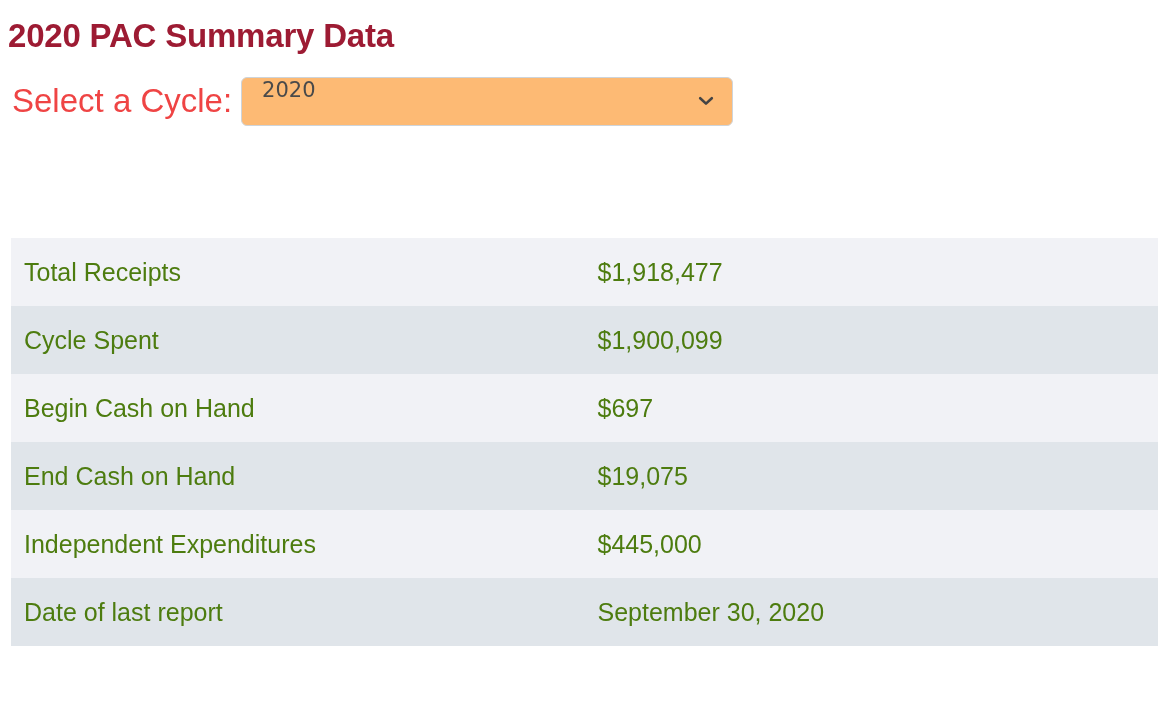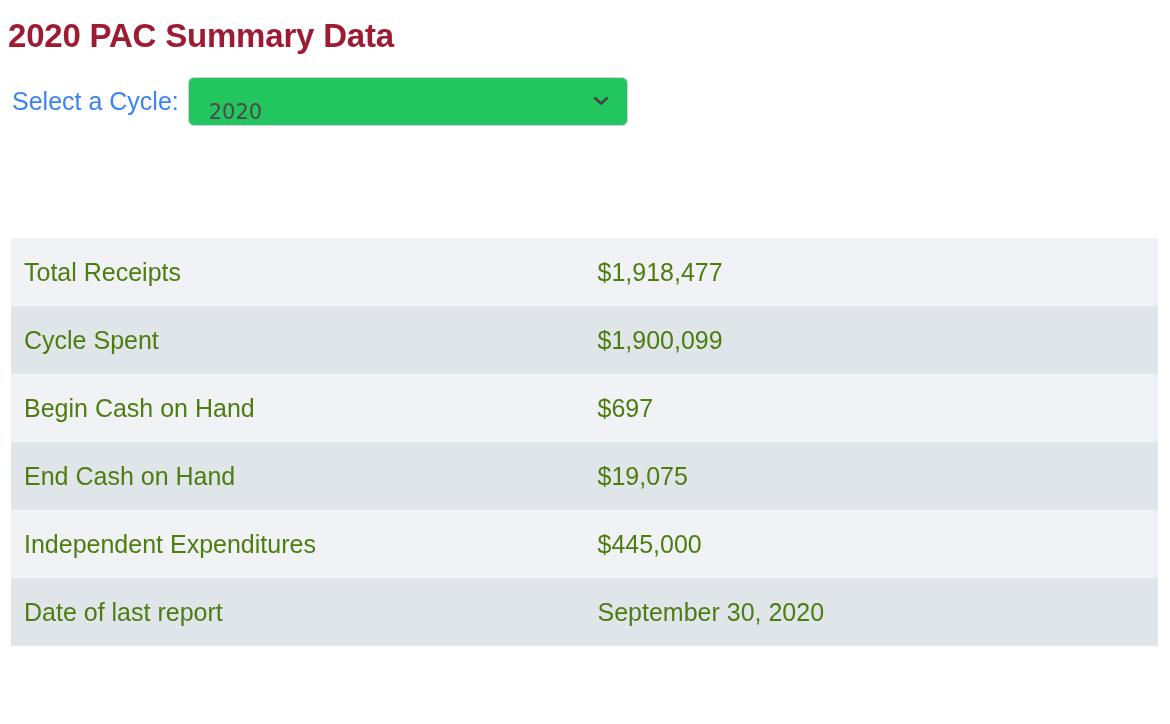--- a/index.html
+++ b/index.html
@@ -33,36 +33,36 @@
   }
   .cycle-row {
     position: absolute;
     left: 12px;
     top: 76px;
     display: flex;
     align-items: center;
     height: 50px;
   }
   .cycle-label {
-    font-size: 25px;
+    font-size: 33px;
     line-height: 30px;
-    color: #3b82f6;
+    color: #ef4444;
     white-space: nowrap;
     padding-right: 9px;
   }
   .select-wrap {
     position: relative;
-    width: 440px;
+    width: 492px;
     height: 49px;
     box-sizing: border-box;
     border: 1px solid #ced4da;
     border-radius: 6px;
-    background: #22c55e;
+    background: #fdba74;
     display: flex;
-    align-items: flex-end;
+    align-items: flex-start;
   }
   .select-value {
     font-size: 21px;
     line-height: 25px;
     color: #4a4a4a;
     padding-left: 20px;
     font-family: "DejaVu Sans", sans-serif;
     white-space: nowrap;
   }
   .select-chevron {

